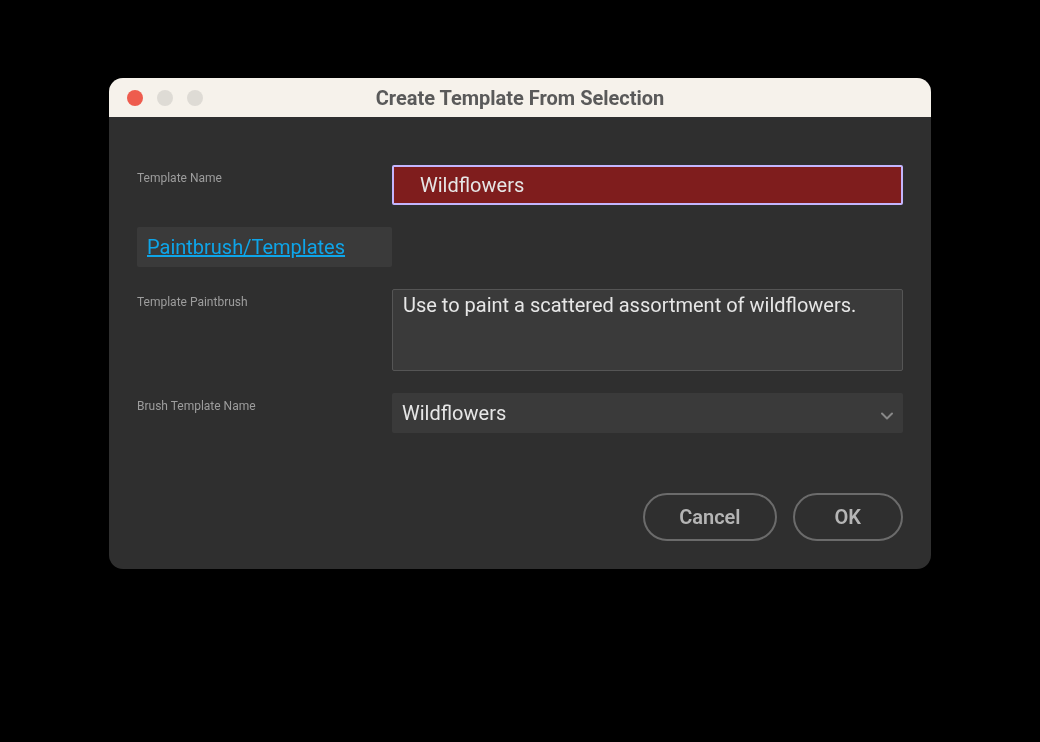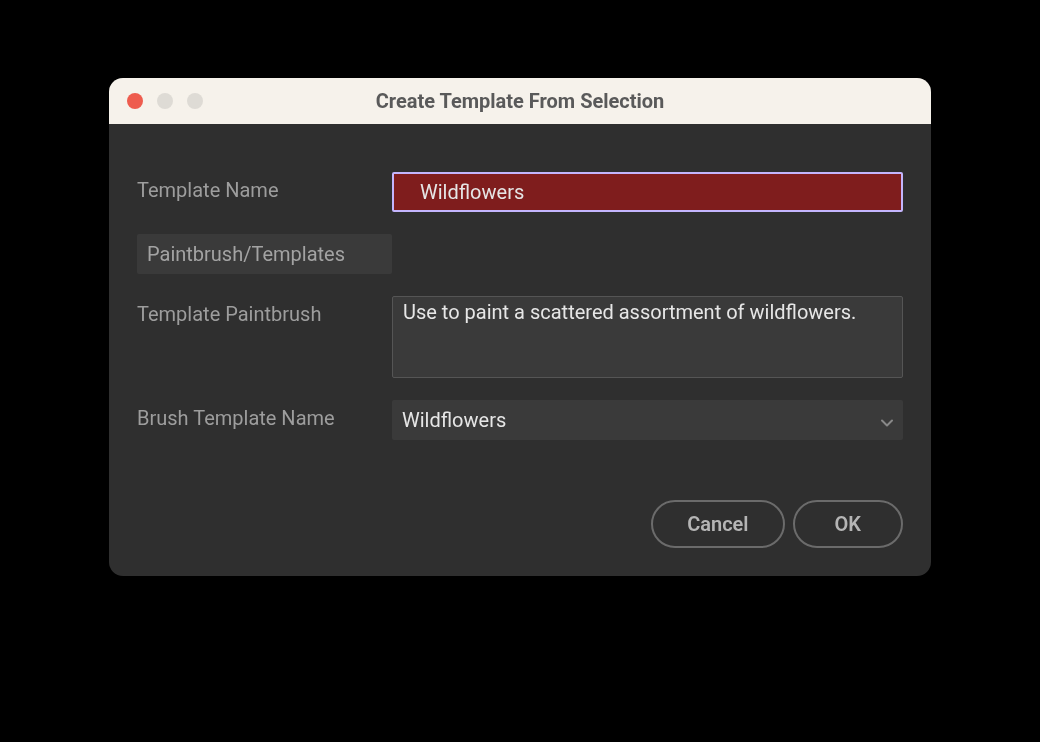--- a/index.html
+++ b/index.html
@@ -19,21 +19,21 @@
     }
     .dialog {
       width: 822px;
       background: #2f2f2f;
       border-radius: 14px;
       overflow: hidden;
       box-shadow: 0 10px 40px rgba(0,0,0,0.6);
     }
     .titlebar {
       background: #f6f2eb;
-      height: 46px;
+      height: 39px;
       display: flex;
       align-items: center;
       position: relative;
     }
     .traffic-lights {
       display: flex;
       gap: 14px;
       margin-left: 18px;
       align-items: center;
     }
@@ -65,40 +65,41 @@
       padding: 48px 28px 28px 28px;
     }
     .form-row {
       display: grid;
       grid-template-columns: 255px 1fr;
       align-items: flex-start;
       margin-bottom: 22px;
     }
     .form-label {
       color: #9d9d9d;
-      font-size: 20px;
+      font-size: 12px;
       padding-top: 6px;
     }
     .text-input {
       background: #7f1d1d;
       border: 2px solid #c4b5fd;
       border-radius: 2px;
       color: #e6e6e6;
       font-size: 20px;
       padding: 6px 26px;
       width: 100%;
       outline: none;
       font-family: inherit;
     }
     .static-field {
-      color: #a3a3a3;
+      color: #0ea5e9;
       font-size: 20px;
       padding: 8px 10px 8px 10px;
       background: #3a3a3a;
       border-radius: 2px;
+      text-decoration: underline;
     }
     .textarea-field {
       background: #3a3a3a;
       border: 1px solid #555555;
       border-radius: 2px;
       color: #e6e6e6;
       font-size: 20px;
       padding: 0 10px;
       width: 100%;
       resize: none;
@@ -118,21 +119,21 @@
       justify-content: space-between;
       align-items: center;
       cursor: pointer;
     }
     .select-chevron {
       color: #888888;
     }
     .button-row {
       display: flex;
       justify-content: flex-end;
-      gap: 8px;
+      gap: 16px;
       margin-top: 60px;
     }
     .btn {
       background: transparent;
       border: 2px solid #6b6b6b;
       color: #b5b5b5;
       font-size: 20px;
       font-weight: 600;
       padding: 10px 34px;
       border-radius: 26px;

